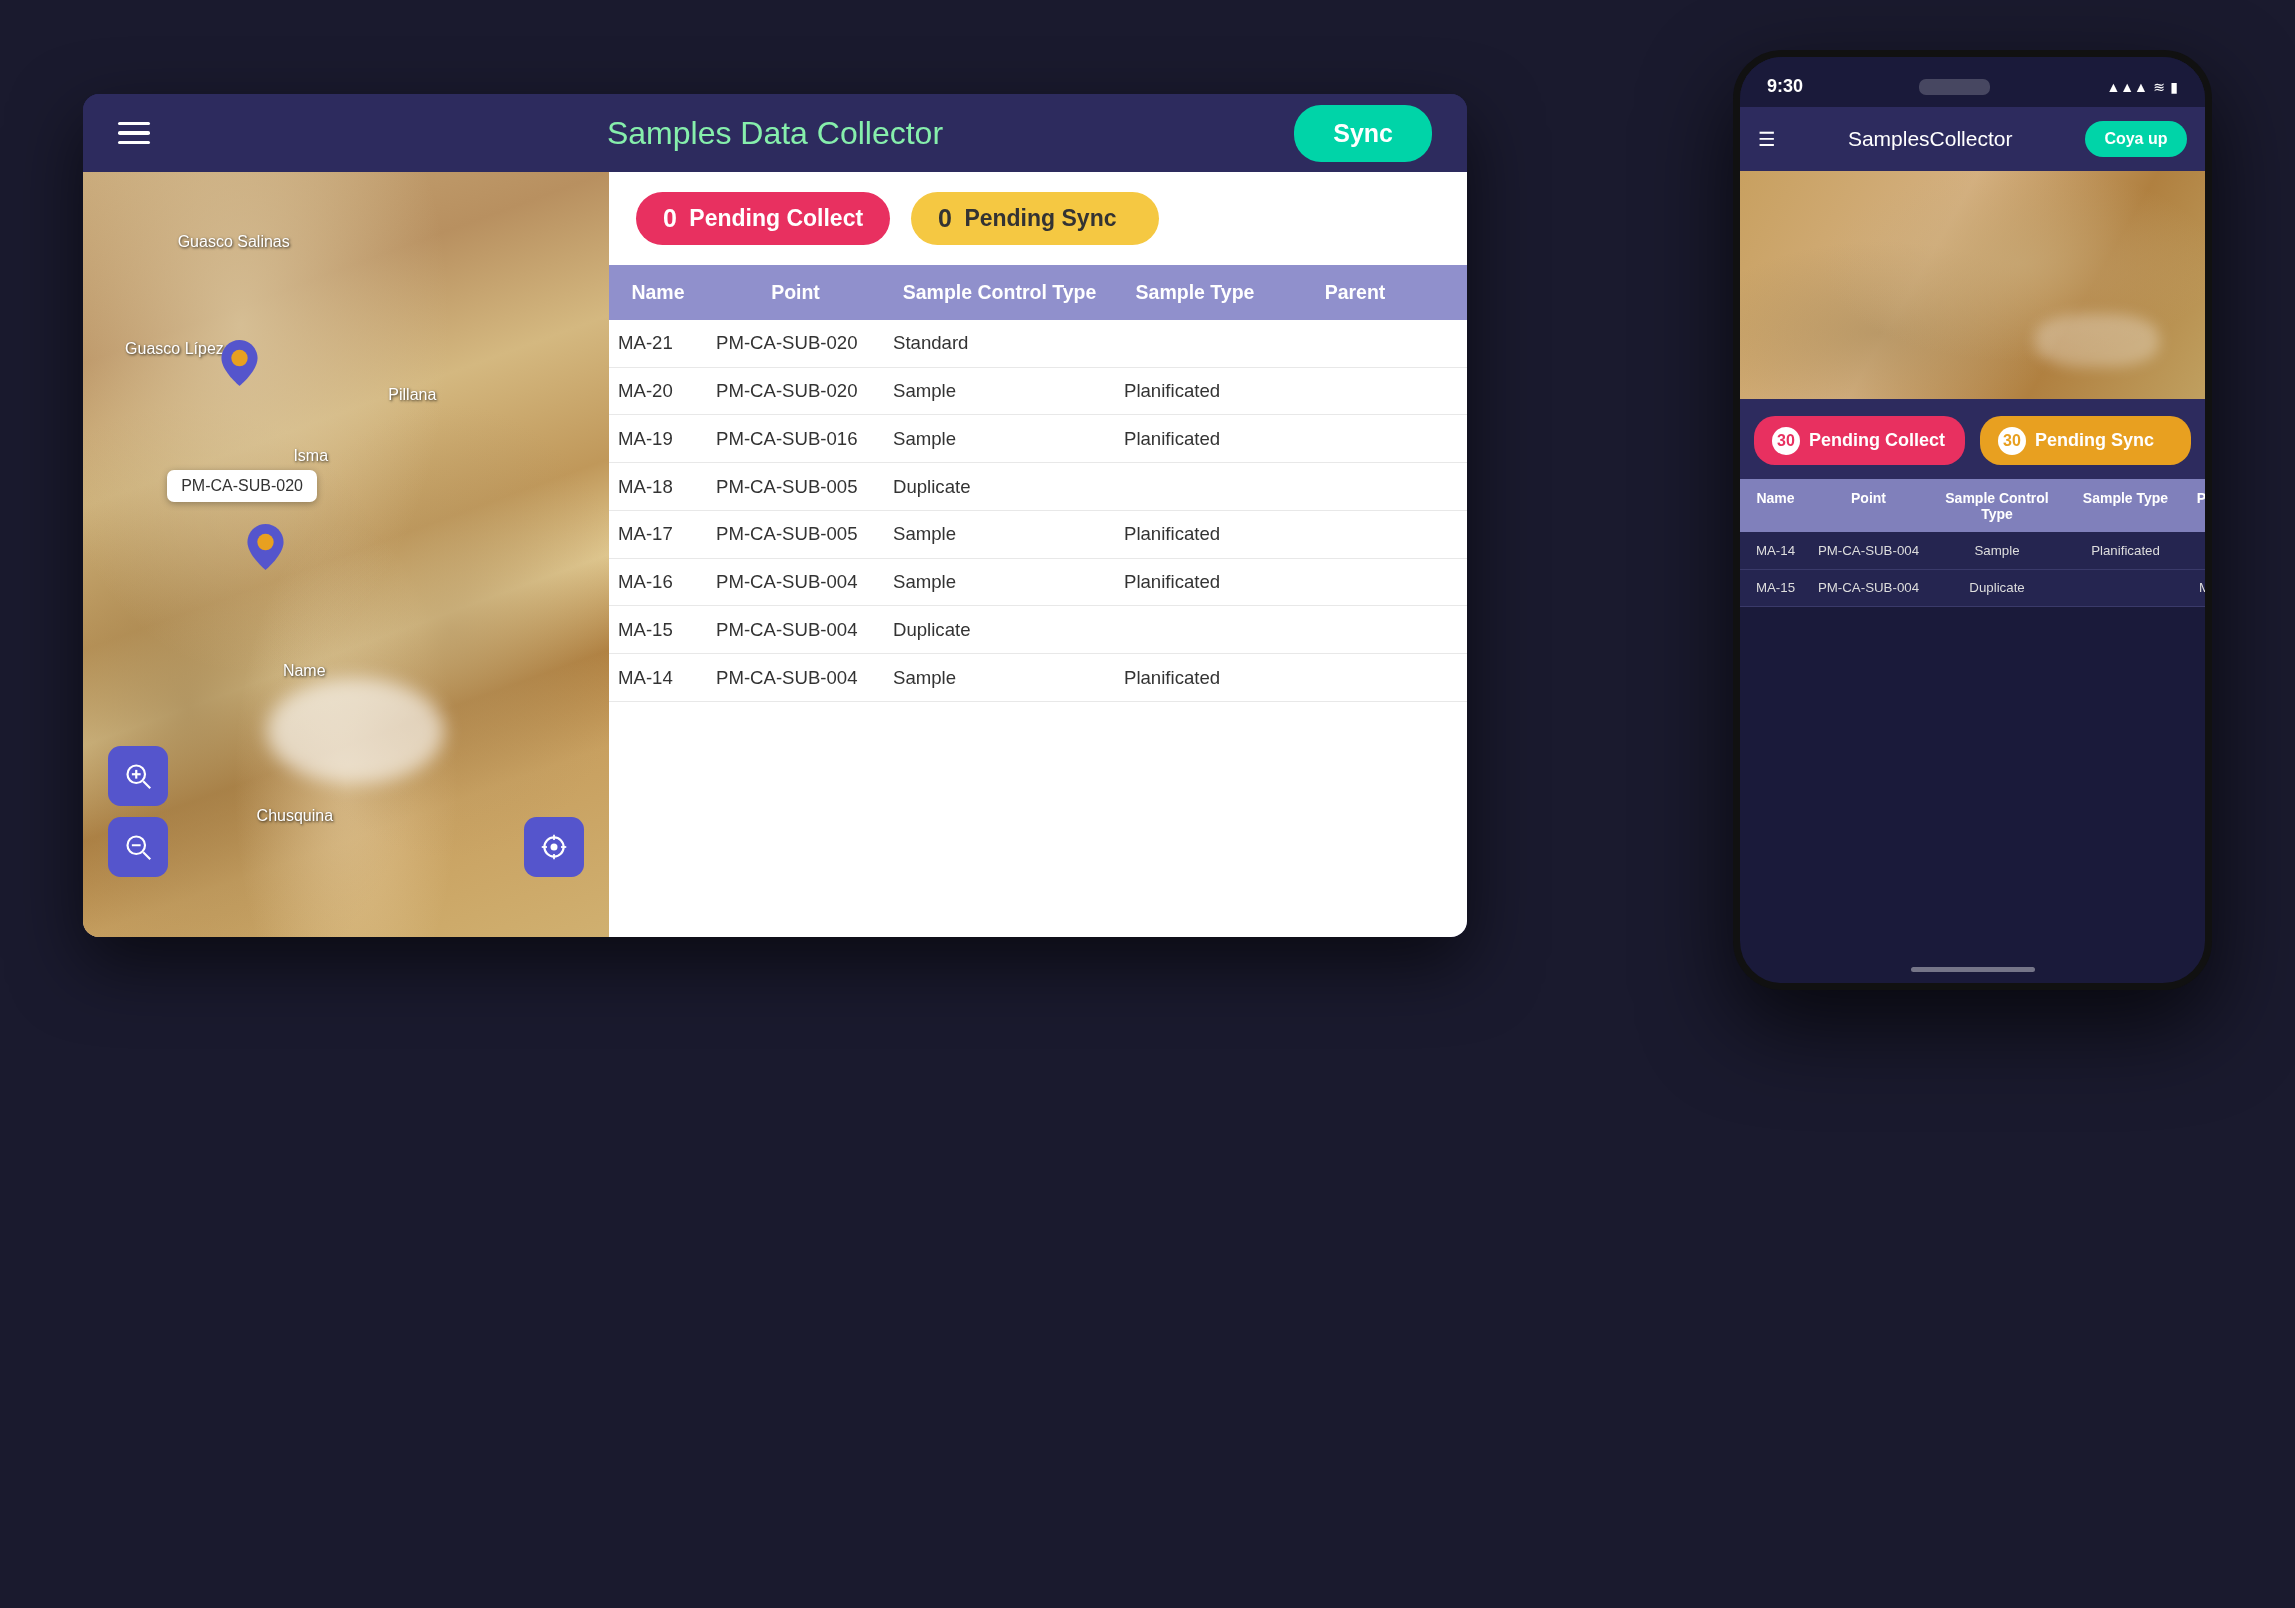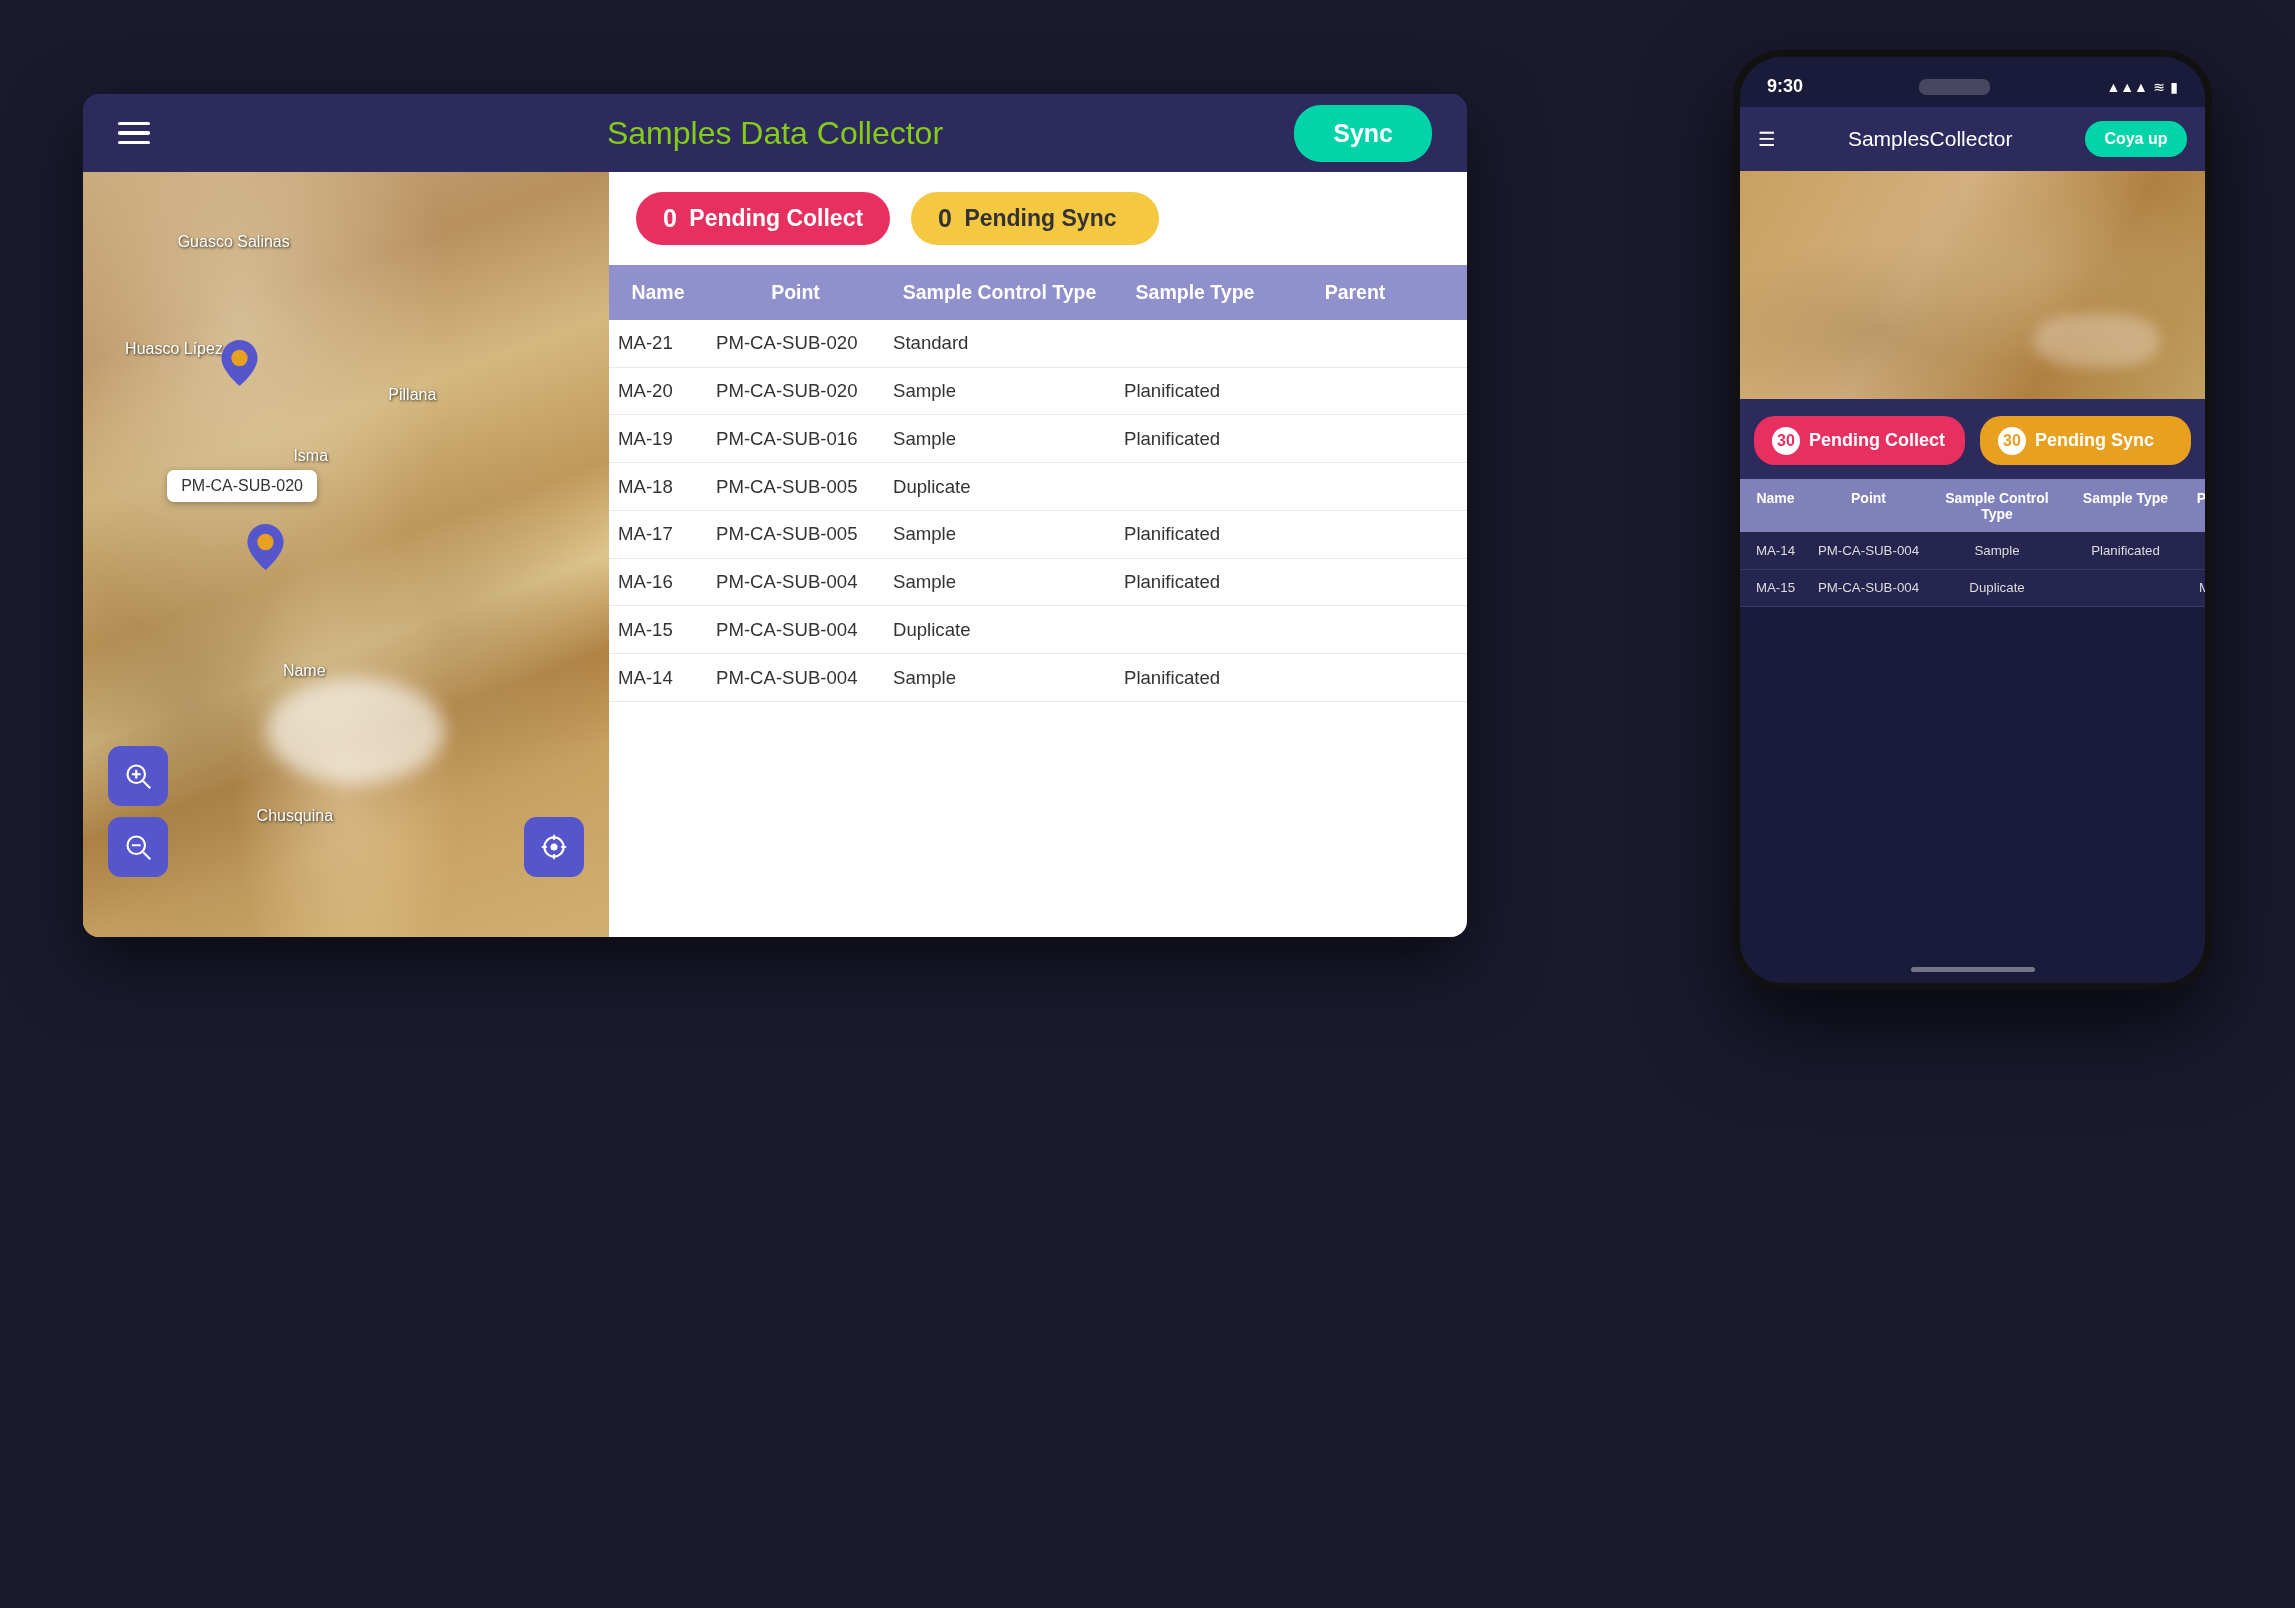--- a/index.html
+++ b/index.html
@@ -57,21 +57,21 @@
       width: 32px;
       height: 3.5px;
       background: white;
       border-radius: 1.8px;
     }
 
     .desktop-title {
       position: absolute;
       left: 50%;
       transform: translateX(-50%);
-      color: #84cc16;
+      color: #86efac;
       font-size: 32px;
       font-weight: 500;
     }
 
     .sync-button-desktop {
       margin-left: auto;
       background: #00d4a8;
       color: white;
       border: none;
       border-radius: 27px;
@@ -435,21 +435,21 @@
     </div>
 
     <div class="desktop-content">
 
       <div class="map-section">
         <div class="map-bg">
           <div class="map-terrain"></div>
           <div class="map-white-patch"></div>
 
           <span class="map-label" style="top:8%;left:18%;">Guasco Salinas</span>
-          <span class="map-label" style="top:22%;left:8%;">Huasco Lípez</span>
+          <span class="map-label" style="top:22%;left:8%;">Guasco Lípez</span>
           <span class="map-label" style="top:28%;left:55%;margin-left:16px;">Pillana</span>
           <span class="map-label" style="top:36%;left:40%;">Isma</span>
           <span class="map-label" style="top:64%;left:38%;">Name</span>
           <span class="map-label" style="top:83%;left:33%;">Chusquina</span>
 
           <div class="pin" style="position:absolute;top:22%;left:26%;">
             <svg class="pin-icon" viewBox="0 0 44 56" fill="none" xmlns="http://www.w3.org/2000/svg">
               <path d="M22 0C10 0 0 10 0 22C0 38 22 56 22 56C22 56 44 38 44 22C44 10 34 0 22 0Z" fill="#5555cc"></path>
               <circle cx="22" cy="22" r="10" fill="#e8a020"></circle>
             </svg>

